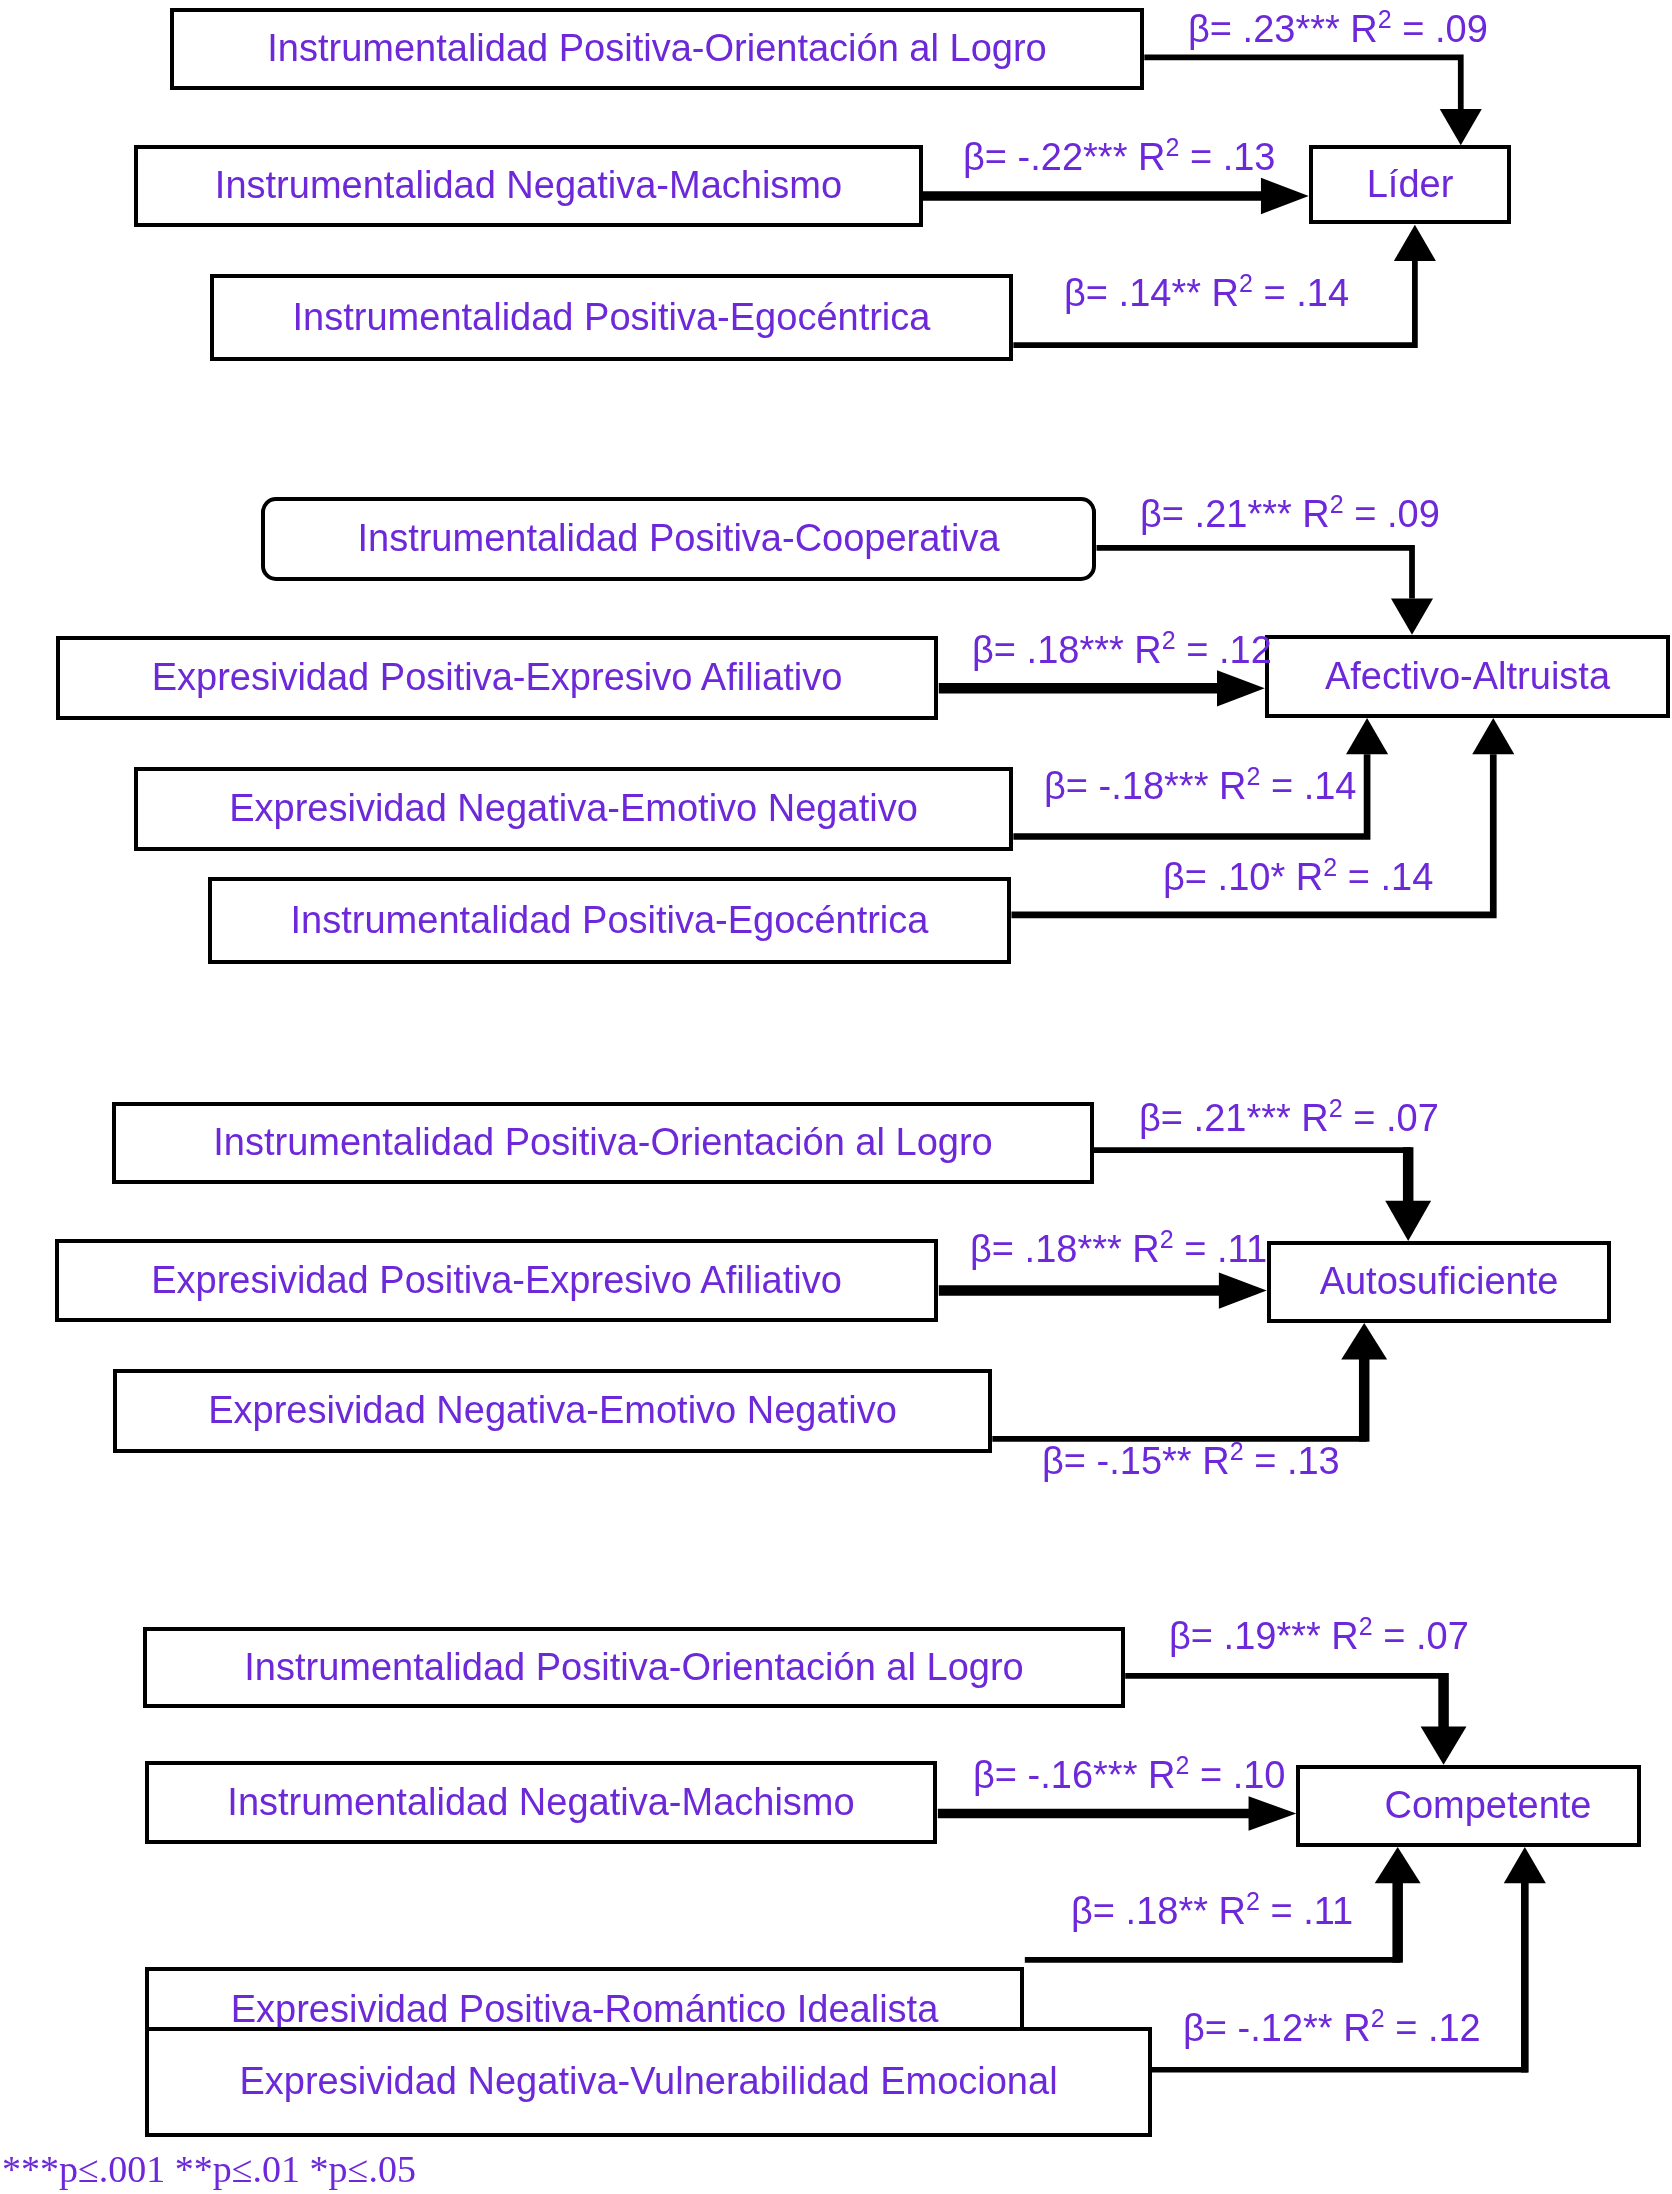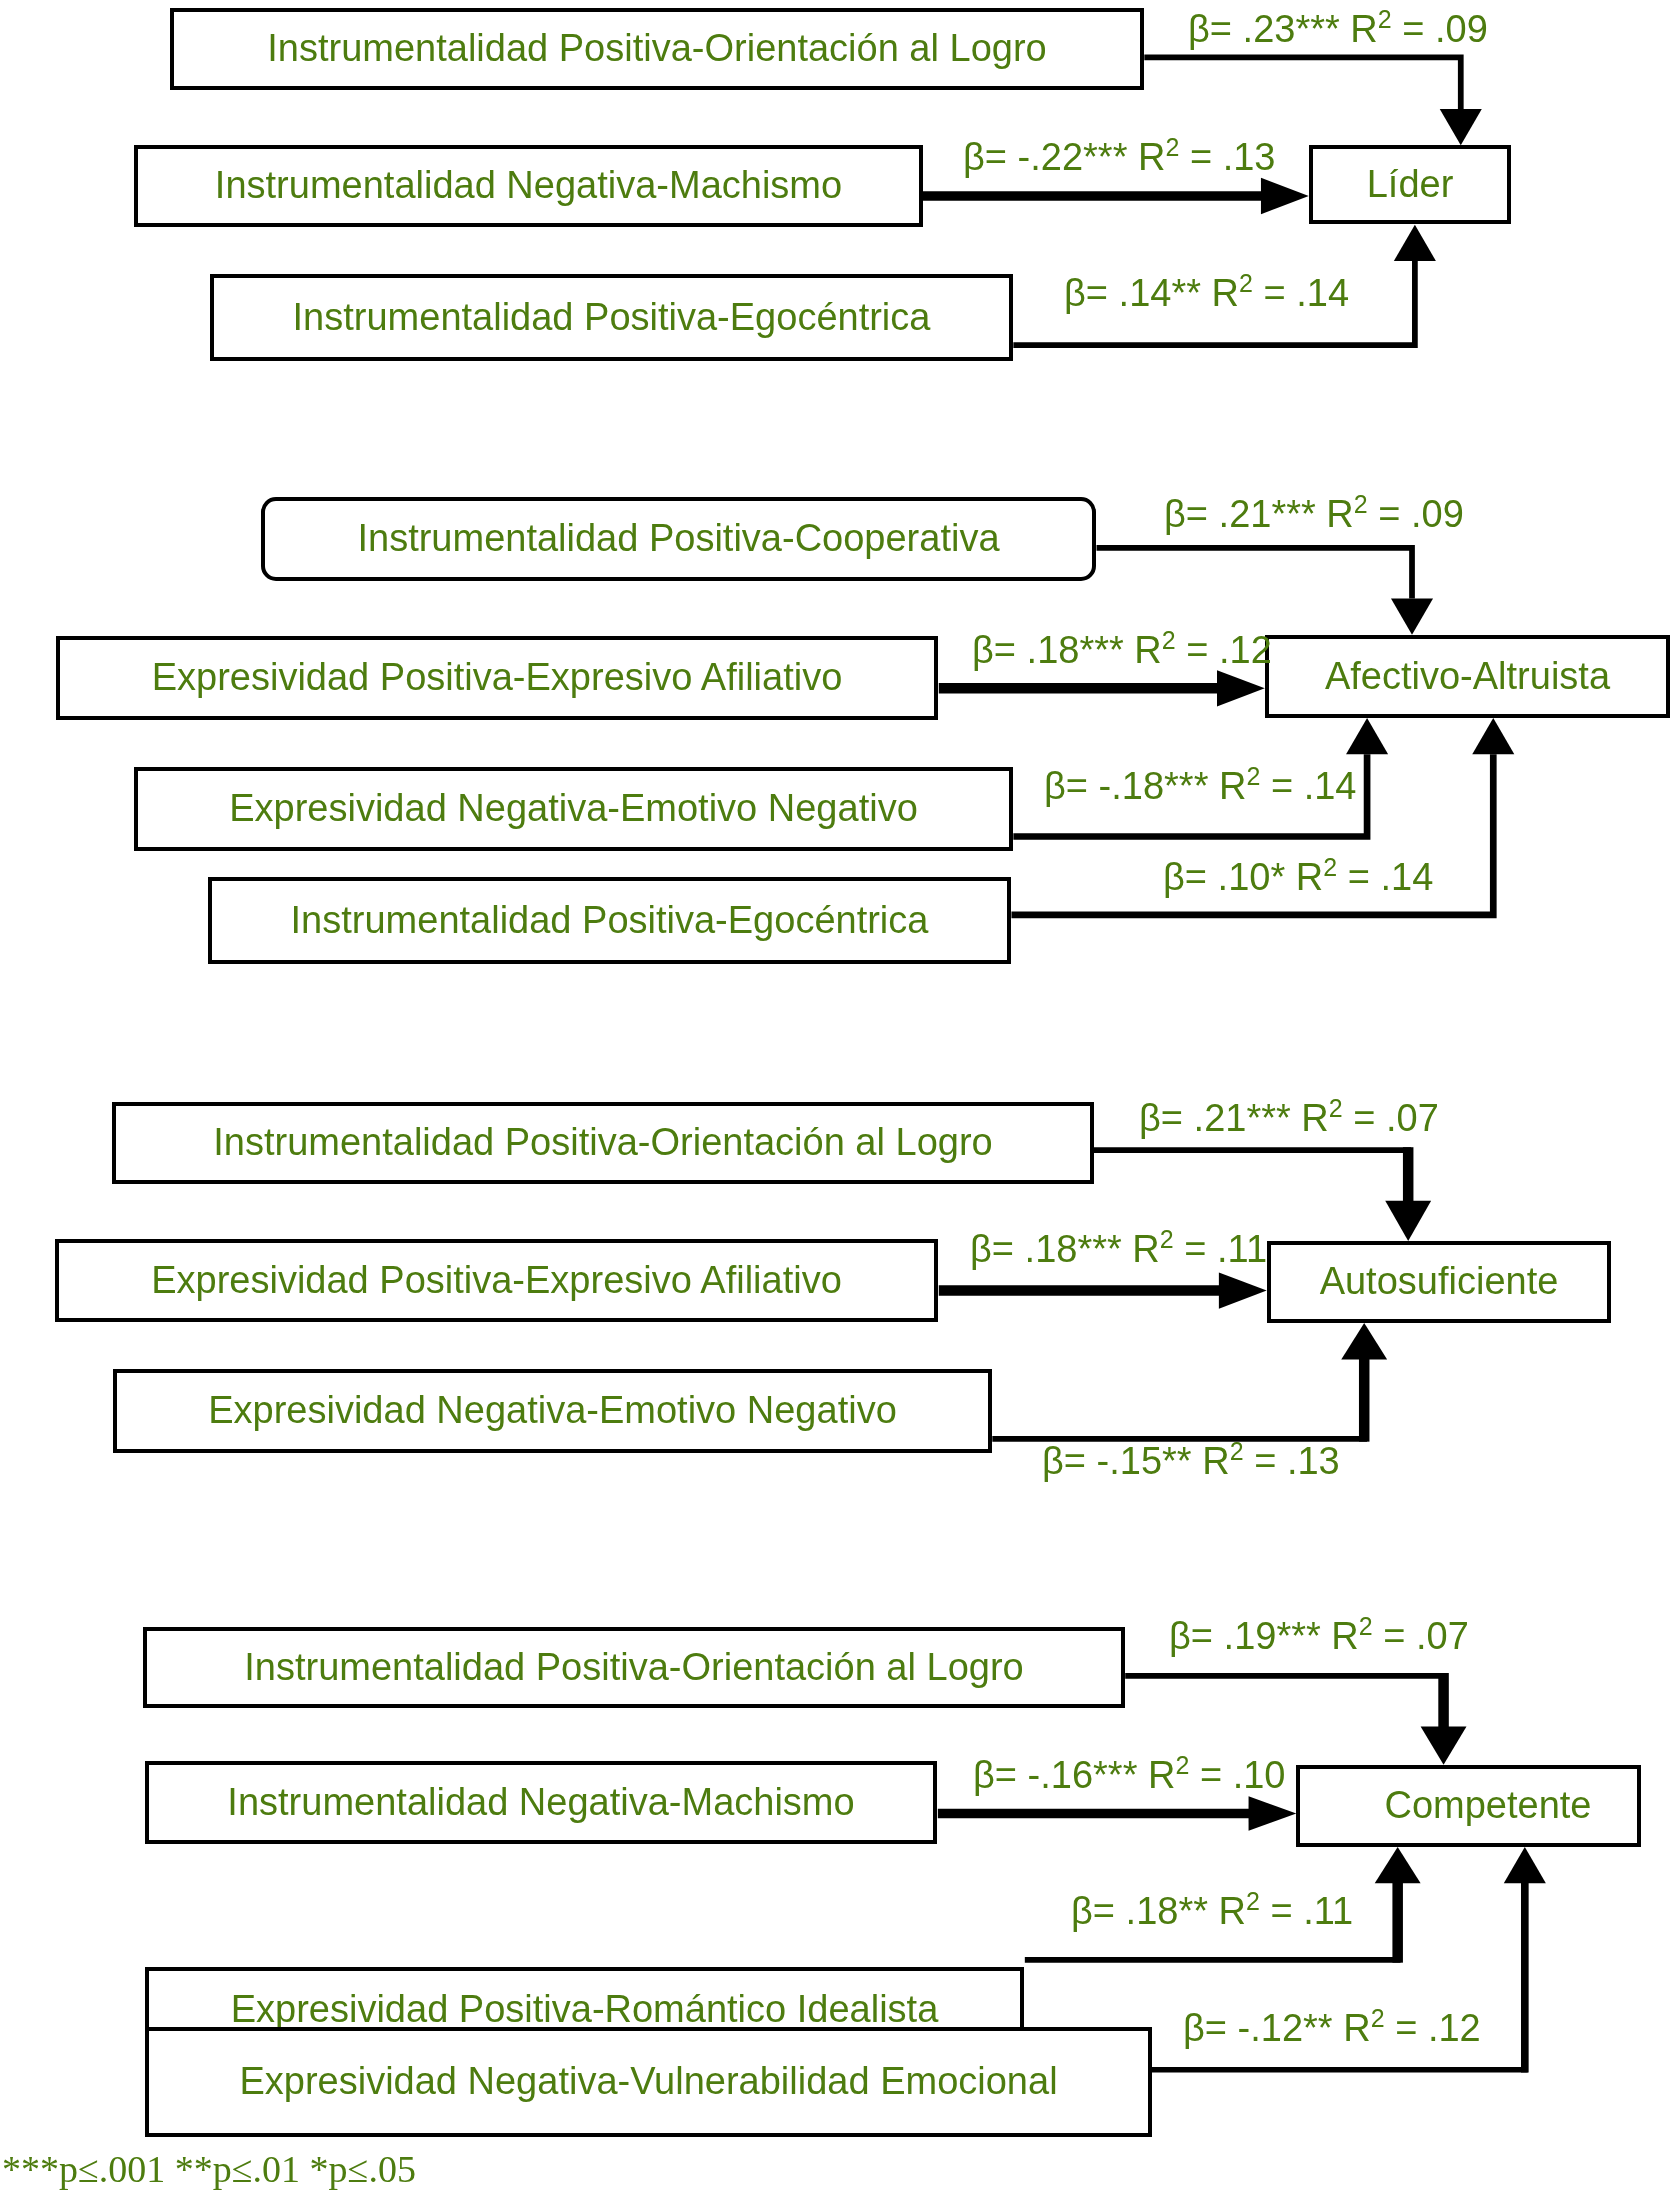--- a/index.html
+++ b/index.html
@@ -1,21 +1,21 @@
 <!DOCTYPE html>
 <html><head>
 <meta charset="utf-8">
 <style>
   html,body{margin:0;padding:0;background:#ffffff;}
   #canvas{
     position:relative;
     width:1673px;height:2195px;
     background:#ffffff;
     font-family:"Liberation Sans", sans-serif;
-    color:#4d7c0f;
+    color:#6d28d9;
     overflow:hidden;
   }
   #arrow-layer{position:absolute;left:0;top:0;pointer-events:none;}
   .node{
     position:absolute;
     box-sizing:border-box;
     border:4.8px solid #000;
     background:#fff;
     display:flex;align-items:center;justify-content:center;
     text-align:center;
@@ -124,21 +124,21 @@
   <div class="plabel" style="left:1064px;top:272px;">
     <span>β= .14** R</span><sup>2</sup><span> = .14</span>
   </div>
 
   <div class="node" style="left:261px;top:497px;width:835px;height:84px;border-radius:15px;">Instrumentalidad Positiva-Cooperativa</div>
   <div class="node" style="left:56px;top:636px;width:882px;height:84px;">Expresividad Positiva-Expresivo Afiliativo</div>
   <div class="node" style="left:134px;top:767px;width:879px;height:84px;">Expresividad Negativa-Emotivo Negativo</div>
   <div class="node" style="left:208px;top:877px;width:803px;height:87px;">Instrumentalidad Positiva-Egocéntrica</div>
   <div class="node" style="left:1265px;top:635px;width:405px;height:83px;">Afectivo-Altruista</div>
 
-  <div class="plabel" style="left:1140px;top:493px;margin-left:24px;">
+  <div class="plabel" style="left:1140px;top:493px;">
     <span>β= .21*** R</span><sup>2</sup><span> = .09</span>
   </div>
   <div class="plabel" style="left:972px;top:629px;">
     <span>β= .18*** R</span><sup>2</sup><span> = .12</span>
   </div>
   <div class="plabel" style="left:1044px;top:765px;">
     <span>β= -.18*** R</span><sup>2</sup><span> = .14</span>
   </div>
   <div class="plabel" style="left:1163px;top:856px;">
     <span>β= .10* R</span><sup>2</sup><span> = .14</span>

